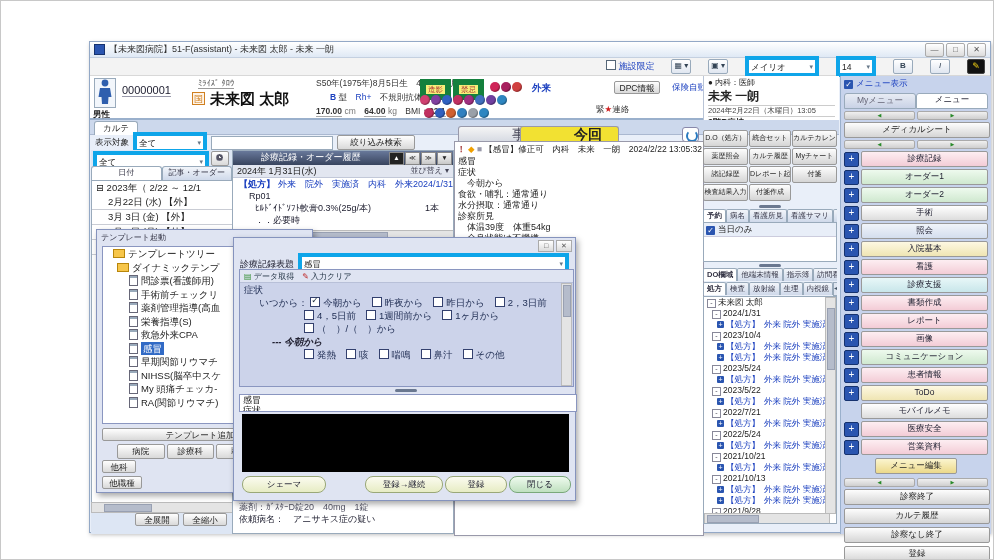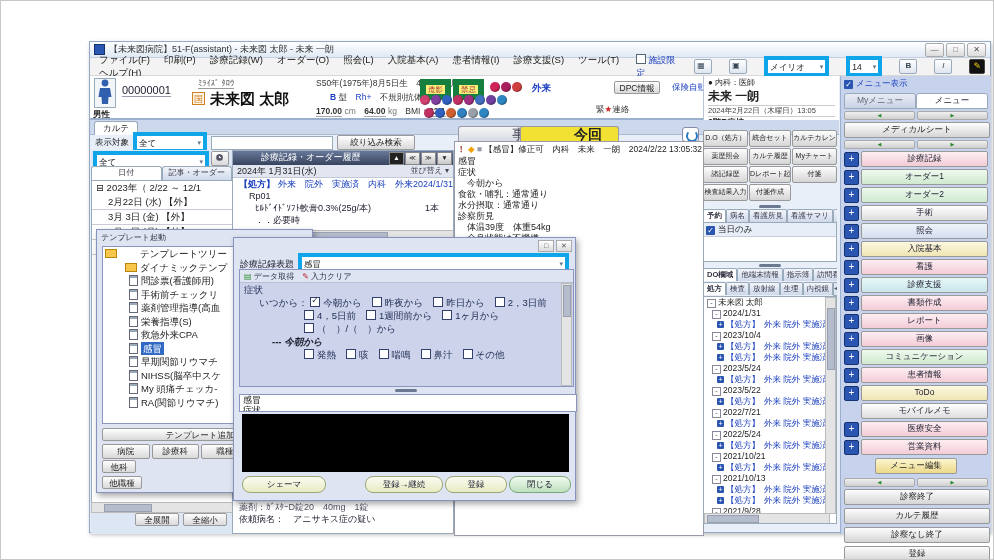--- a/index.html
+++ b/index.html
@@ -87,43 +87,43 @@
   .dorow.order .tg::before{content:"+";}
   .dostat{margin-left:4px;}
   .vscroll{position:absolute;width:9px;background:#e4e4e4;border:1px solid #bbb;}
   .vthumb{position:absolute;left:1px;width:6px;background:#b5bccb;border:1px solid #98a0b2;}
   
   #sidebar{left:750px;top:34px;width:151px;height:458px;background:#c7d3ec;border-left:1px solid #9ab0cc;padding:2px 3px;}
   .bluecheck{display:inline-block;width:9px;height:9px;background:#2a55b0;color:#fff;font-size:8px;line-height:9px;text-align:center;vertical-align:-1px;margin-right:3px;border-radius:1px;}
   .sitabs{display:flex;margin-top:3px;font-size:8.5px;}
   .sitab{flex:1;height:14px;line-height:13px;text-align:center;border:1px solid #9ab;border-radius:3px 3px 0 0;}
   .sitab.off{background:linear-gradient(#e8ecf4,#c9d2e6);color:#667;}
-  .sitab.sel{background:#fff;color:#223;}
+  .sitab.sel{background:#fff;color:#223;font-family:Liberation Mono, monospace;}
   .pager{display:flex;gap:2px;margin:2px 0;}
   .pager div{flex:1;height:7px;background:linear-gradient(#f0f0f0,#cfcfcf);border:1px solid #aaa;border-radius:2px;font-size:5px;line-height:6px;text-align:center;color:#2a8a2a;}
   .sbtn{display:block;width:100%;height:14px;background:linear-gradient(#fdfdfd,#d5d5d5);border:1px solid #999;border-radius:2px;font-size:8.5px;line-height:13px;text-align:center;color:#222;}
   .mitem{display:flex;align-items:center;height:16px;margin-bottom:2px;}
   .mitem .plus{width:13px;height:13px;background:#2a55b0;border:1px solid #16326e;border-radius:2px;color:#fff;font-size:10px;line-height:12px;text-align:center;margin-right:2px;flex:none;}
   .mitem.noplus .plus{visibility:hidden;}
   .mlabel{flex:1;height:14px;border:1px solid #999;border-radius:2px;font-size:8.5px;line-height:13px;text-align:center;color:#223;background:linear-gradient(#ffffff,#dddddd);}
   .mitem.pink .mlabel{background:linear-gradient(#fdeef2,#f3ccd6);}
   .mitem.green .mlabel{background:linear-gradient(#eefaee,#cfe8cf);}
   .mitem.yellow .mlabel{background:linear-gradient(#fdf8e2,#efe5b3);}
   .mitem.cyan .mlabel{background:linear-gradient(#e8f7f8,#c8e6ea);}
   .mitem.bluegray .mlabel{background:linear-gradient(#f0f4fa,#d4deee);}
   .mitem.plain .mlabel{background:linear-gradient(#ffffff,#dddddd);}
   .editbtn{background:linear-gradient(#fbf5cf,#ecd98a) !important;}
   
   .dialog{background:#dfe4f2;border:1px solid #8593bd;box-shadow:2px 3px 6px rgba(0,0,0,.35);}
   #tpl-dialog{left:95px;top:228px;width:217px;height:264px;}
   #tpl-title{font-size:8px;color:#334;padding:2px 4px;}
   #tpl-tree{position:absolute;left:5px;top:16px;width:196px;height:176px;background:#fff;border:1px solid #8a96c0;font-size:9.5px;overflow:hidden;}
   .tplrow{height:13.5px;line-height:13.5px;white-space:nowrap;display:flex;align-items:center;}
-  .tplrow.root{padding-left:2px;gap:20px;}
-  .tplrow.lvl1{padding-left:14px;margin-left:8px;}
+  .tplrow.root{padding-left:10px;}
+  .tplrow.lvl1{padding-left:14px;}
   .tplrow.lvl2{padding-left:26px;}
   .tplrow .ico{flex:none;margin-right:3px;}
   .tplrow.folder .ico{width:10px;height:7px;background:#f7c64a;border:1px solid #b8860b;}
   .tplrow.doc .ico{width:7px;height:9px;background:#fff;border:1px solid #667;box-shadow:inset 0 2px 0 #9ab;}
   .tplrow.selected .lbl{background:#316ac5;color:#fff;padding:0 2px;}
   #rec-dialog{left:232px;top:236px;width:343px;height:264px;}
   .dlg-titlebar{height:13px;display:flex;justify-content:flex-end;align-items:center;gap:2px;padding:1px 3px;}
   .dlg-wbtn{width:14px;height:10px;font-size:7px;line-height:9px;text-align:center;color:#555;background:linear-gradient(#fff,#dcdcdc);border:1px solid #aaa;}
   #rec-form-panel{position:absolute;left:5px;top:31px;width:333px;height:116px;border:1px solid #8a96c0;background:#ccd3ea;}
   .ftoolbar{height:12px;background:#dfe4f2;border-bottom:1px solid #b8c0d8;font-size:8px;display:flex;align-items:center;gap:8px;padding:0 4px;color:#234;}
@@ -152,23 +152,20 @@
       <span class="appico"></span>
       <span>【未来図病院】51-F(assistant) - 未来図 太郎 - 未来 一朗</span>
       <span class="wctl">
         <span class="wbtn">―</span>
         <span class="wbtn">□</span>
         <span class="wbtn">✕</span>
       </span>
     </div>
 
     <div class="abs" id="menubar">
-      <span>
-        
-      <span class="mb">ファイル(F)</span><span class="mb">印刷(P)</span><span class="mb">診療記録(W)</span><span class="mb">オーダー(O)</span><span class="mb">照会(L)</span><span class="mb">入院基本(A)</span><span class="mb">患者情報(I)</span><span class="mb">診療支援(S)</span><span class="mb">ツール(T)</span><span class="mb">ヘルプ(H)</span></span>
       <span id="mbright">
         <span><span class="ckbox"></span><span class="blue">施設限定</span></span>
         <span class="tbtn">▦ ▾</span>
         <span class="tbtn">▣ ▾</span>
         <span class="sel-ctl" style="width:62px;">
             <span>メイリオ</span>
             <span class="ar">▾</span>
           </span>
         <span class="sel-ctl" style="width:28px;">
             <span>14</span>
@@ -646,21 +643,21 @@
           <div class="tplrow lvl2 doc">
             <span class="ico"></span>
             <span class="lbl">RA(関節リウマチ)</span>
           </div>
         </div>
       <div class="vscroll" style="right:0;top:0;height:174px;">
           <span class="vthumb" style="top:12px;height:50px;"></span>
         </div>
     </div>
     <div class="abs gbtn" style="left:5px;top:198px;width:196px;height:13px;">テンプレート追加</div>
-    <div class="abs" style="left:5px;top:214px;width:196px;display:flex;gap:2px;">
+    <div class="abs" style="left:20px;top:214px;width:196px;display:flex;gap:2px;">
       <span class="gbtn" style="flex:1;height:13px;">病院</span>
       <span class="gbtn" style="flex:1;height:13px;">診療科</span>
       <span class="gbtn" style="flex:1;height:13px;">職種</span>
       <span class="gbtn" style="flex:1;height:13px;">個人</span>
     </div>
     <div class="abs gbtn" style="left:5px;top:230px;width:34px;height:13px;">他科</div>
     <div class="abs gbtn" style="left:5px;top:246px;width:40px;height:13px;">他職種</div>
     <div class="abs gbtn" style="left:160px;top:246px;width:41px;height:13px;">BOM</div>
   </div>
 

